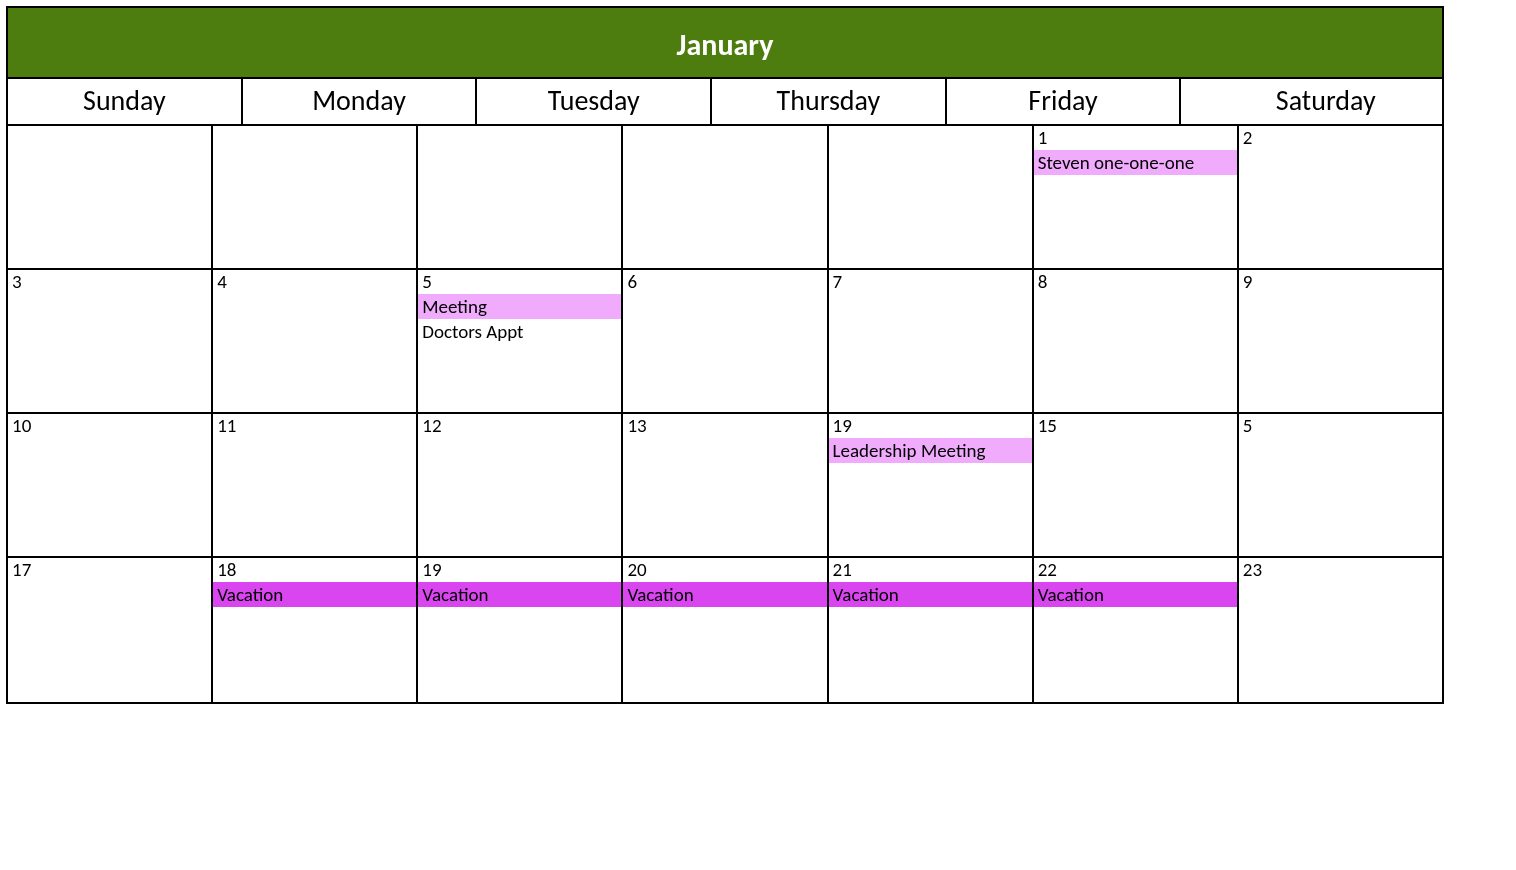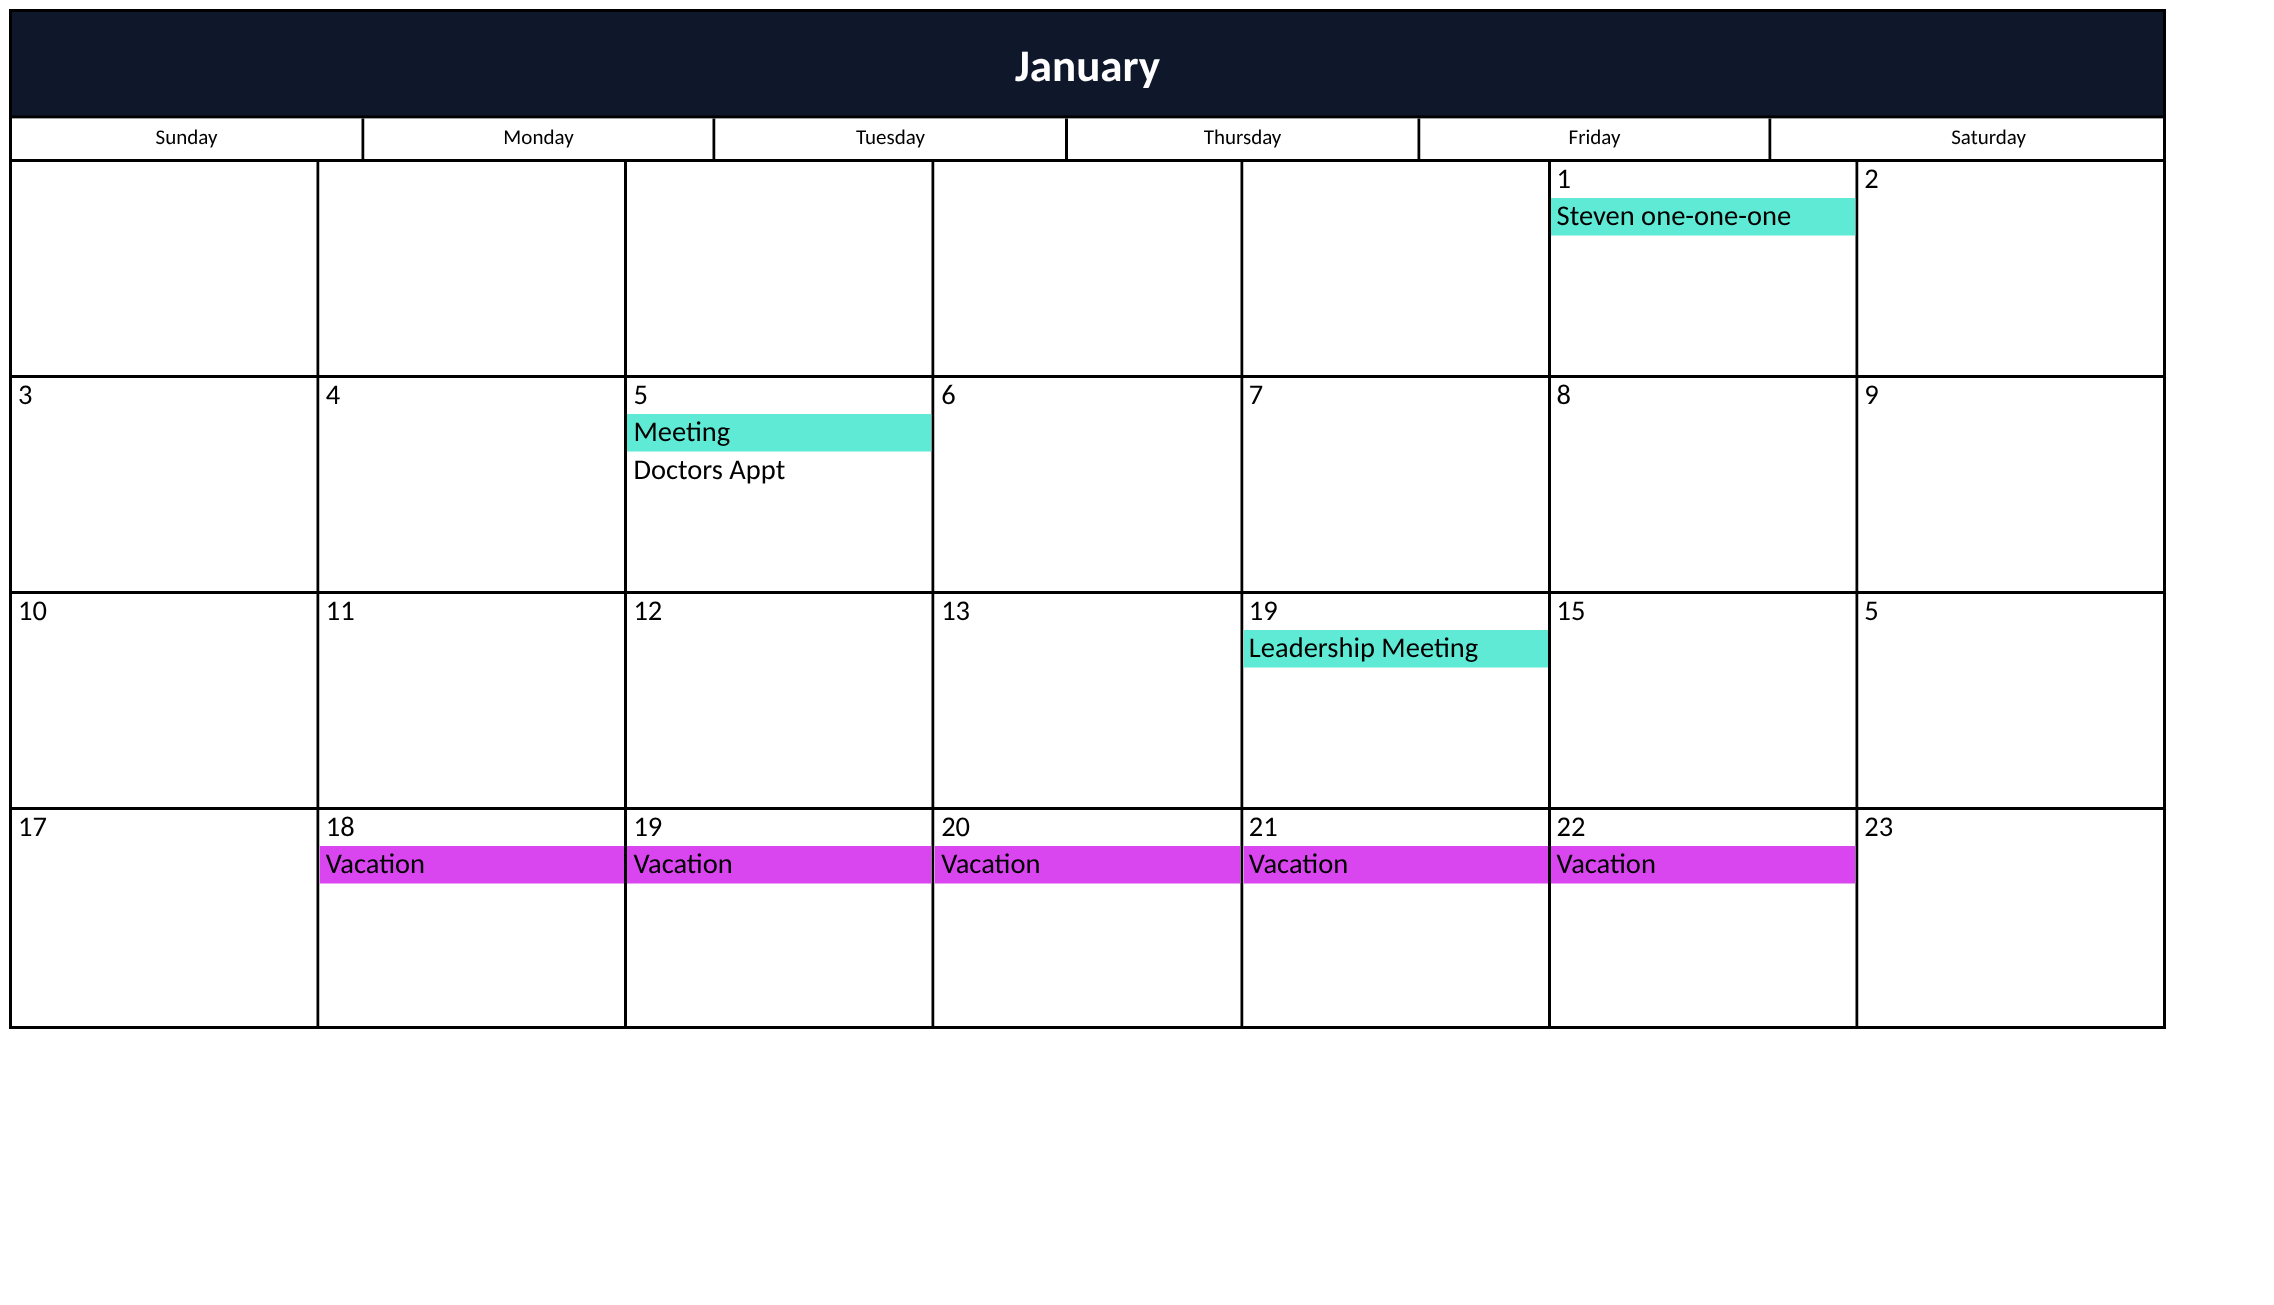--- a/index.html
+++ b/index.html
@@ -12,36 +12,36 @@
       background: #fff;
       padding: 6px;
     }
     .calendar {
       width: 1438px;
       border: 2px solid #000;
       border-collapse: collapse;
       table-layout: fixed;
     }
     .month-title {
-      background: #0f172a;
+      background: #4d7c0f;
       color: #fff;
       text-align: center;
       font-size: 30px;
       font-weight: 600;
       padding: 18px 0 14px 0;
       border-bottom: 2px solid #000;
     }
     .dow-row {
       display: flex;
       border-bottom: 2px solid #000;
     }
     .dow-cell {
       flex: 1;
       text-align: center;
-      font-size: 14px;
+      font-size: 28px;
       padding: 4px 0 6px 0;
       border-right: 2px solid #000;
       background: #fff;
     }
     .dow-cell:last-child {
       border-right: none;
       padding-left: 28px;
     }
     .week-row {
       display: flex;
@@ -69,21 +69,21 @@
     }
     .event {
       font-size: 19px;
       padding: 0 4px 0 4px;
       line-height: 1.35;
       margin-top: 0px;
       white-space: nowrap;
       overflow: hidden;
     }
     .event.hl-blue {
-      background: #5eead4;
+      background: #f0abfc;
     }
     .event.hl-orange {
       background: #d946ef;
     }
   </style>
 </head>
 <body>
 
 <div class="calendar">
   <div class="month-title">January</div>

